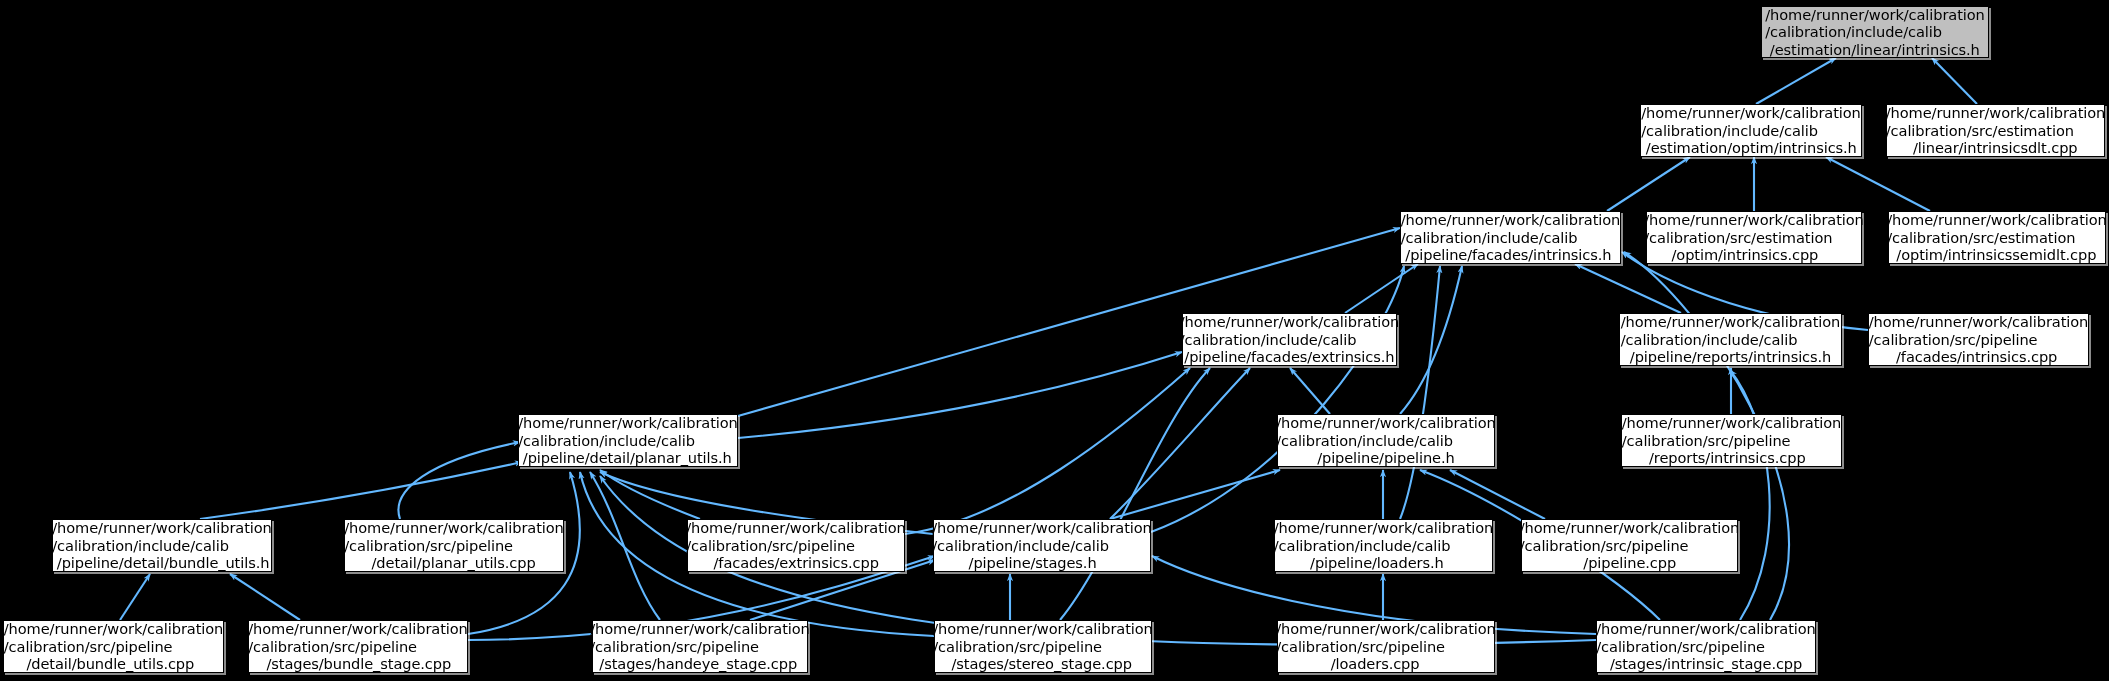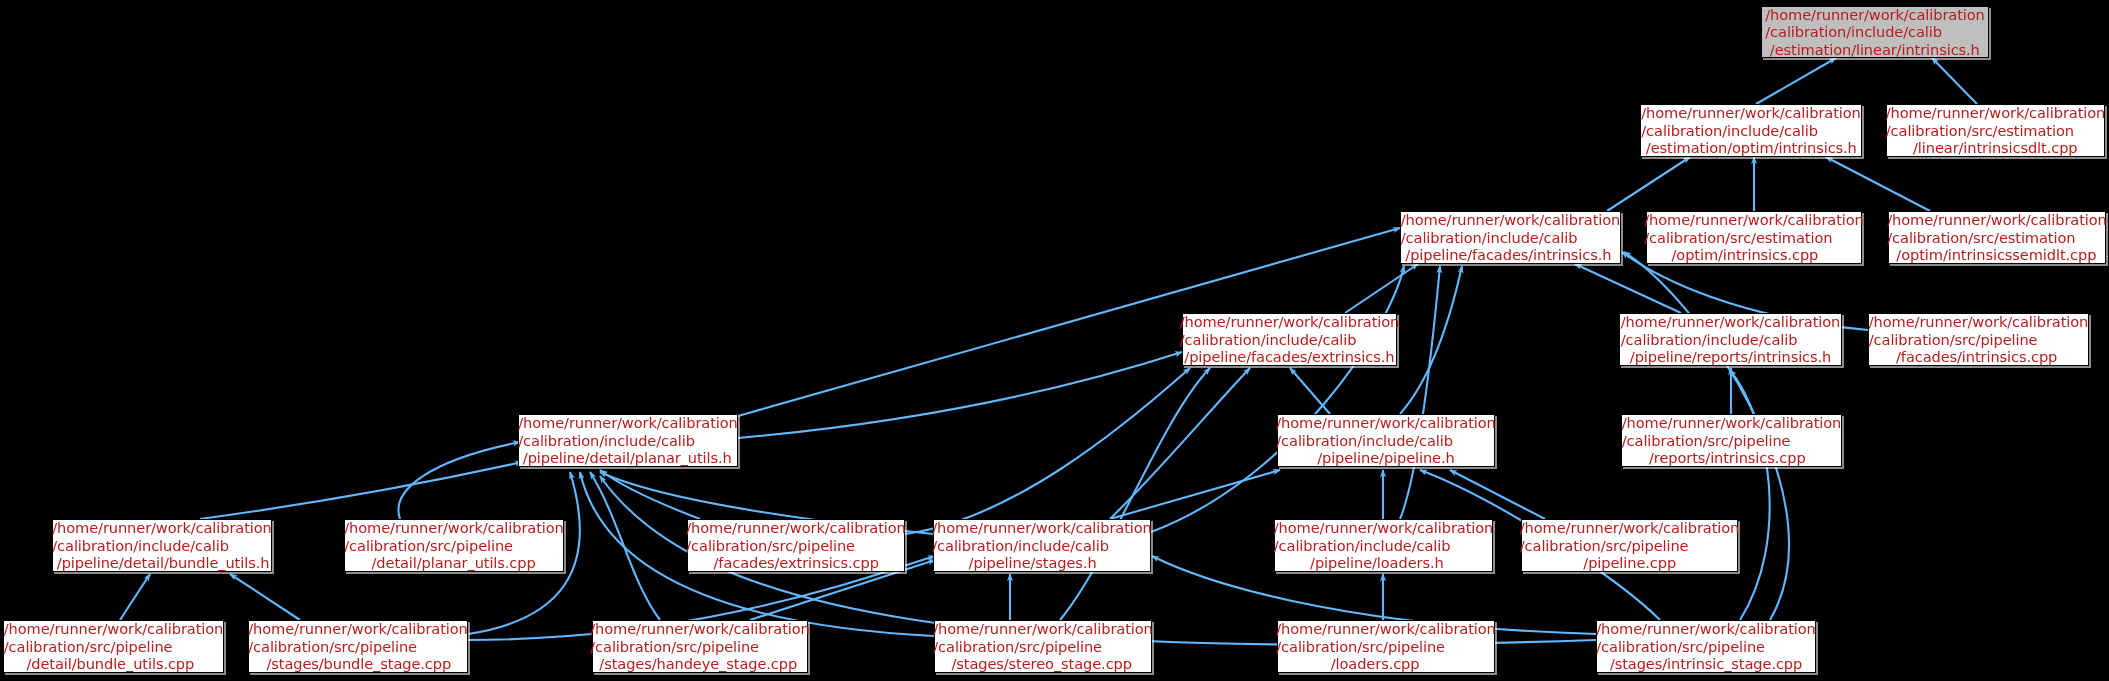--- a/index.html
+++ b/index.html
@@ -6,21 +6,21 @@
   html,body{margin:0;padding:0;background:#000;}
   #canvas{position:relative;width:2109px;height:681px;background:#000;overflow:hidden;
           font-family:"DejaVu Sans","Liberation Sans",sans-serif;}
   #edges{position:absolute;left:0;top:0;width:2109px;height:681px;}
   .node{position:absolute;box-sizing:border-box;background:#ffffff;
         border:1px solid #000000;
         box-shadow:2px 2px 0 rgba(255,255,255,0.55);
         display:flex;align-items:center;justify-content:center;
         padding:2px 5px;}
   .node.root{background:#bfbfbf;}
-  .node .lbl{font-size:14.6px;line-height:17.5px;color:#b91c1c;
+  .node .lbl{font-size:14.6px;line-height:17.5px;color:#000000;
              white-space:pre;text-align:left;letter-spacing:-0.1px;}
 </style>
 </head>
 <body>
 
 <div id="canvas">
   <svg id="edges" viewBox="0 0 2109 681" preserveAspectRatio="none">
       <defs>
         <marker id="ah" markerWidth="9" markerHeight="9" refX="7.2" refY="3.1" orient="auto" markerUnits="userSpaceOnUse">
           <path d="M0,0 L8,3.1 L0,6.2 L2.3,3.1 Z" fill="#63b8ff"></path>

